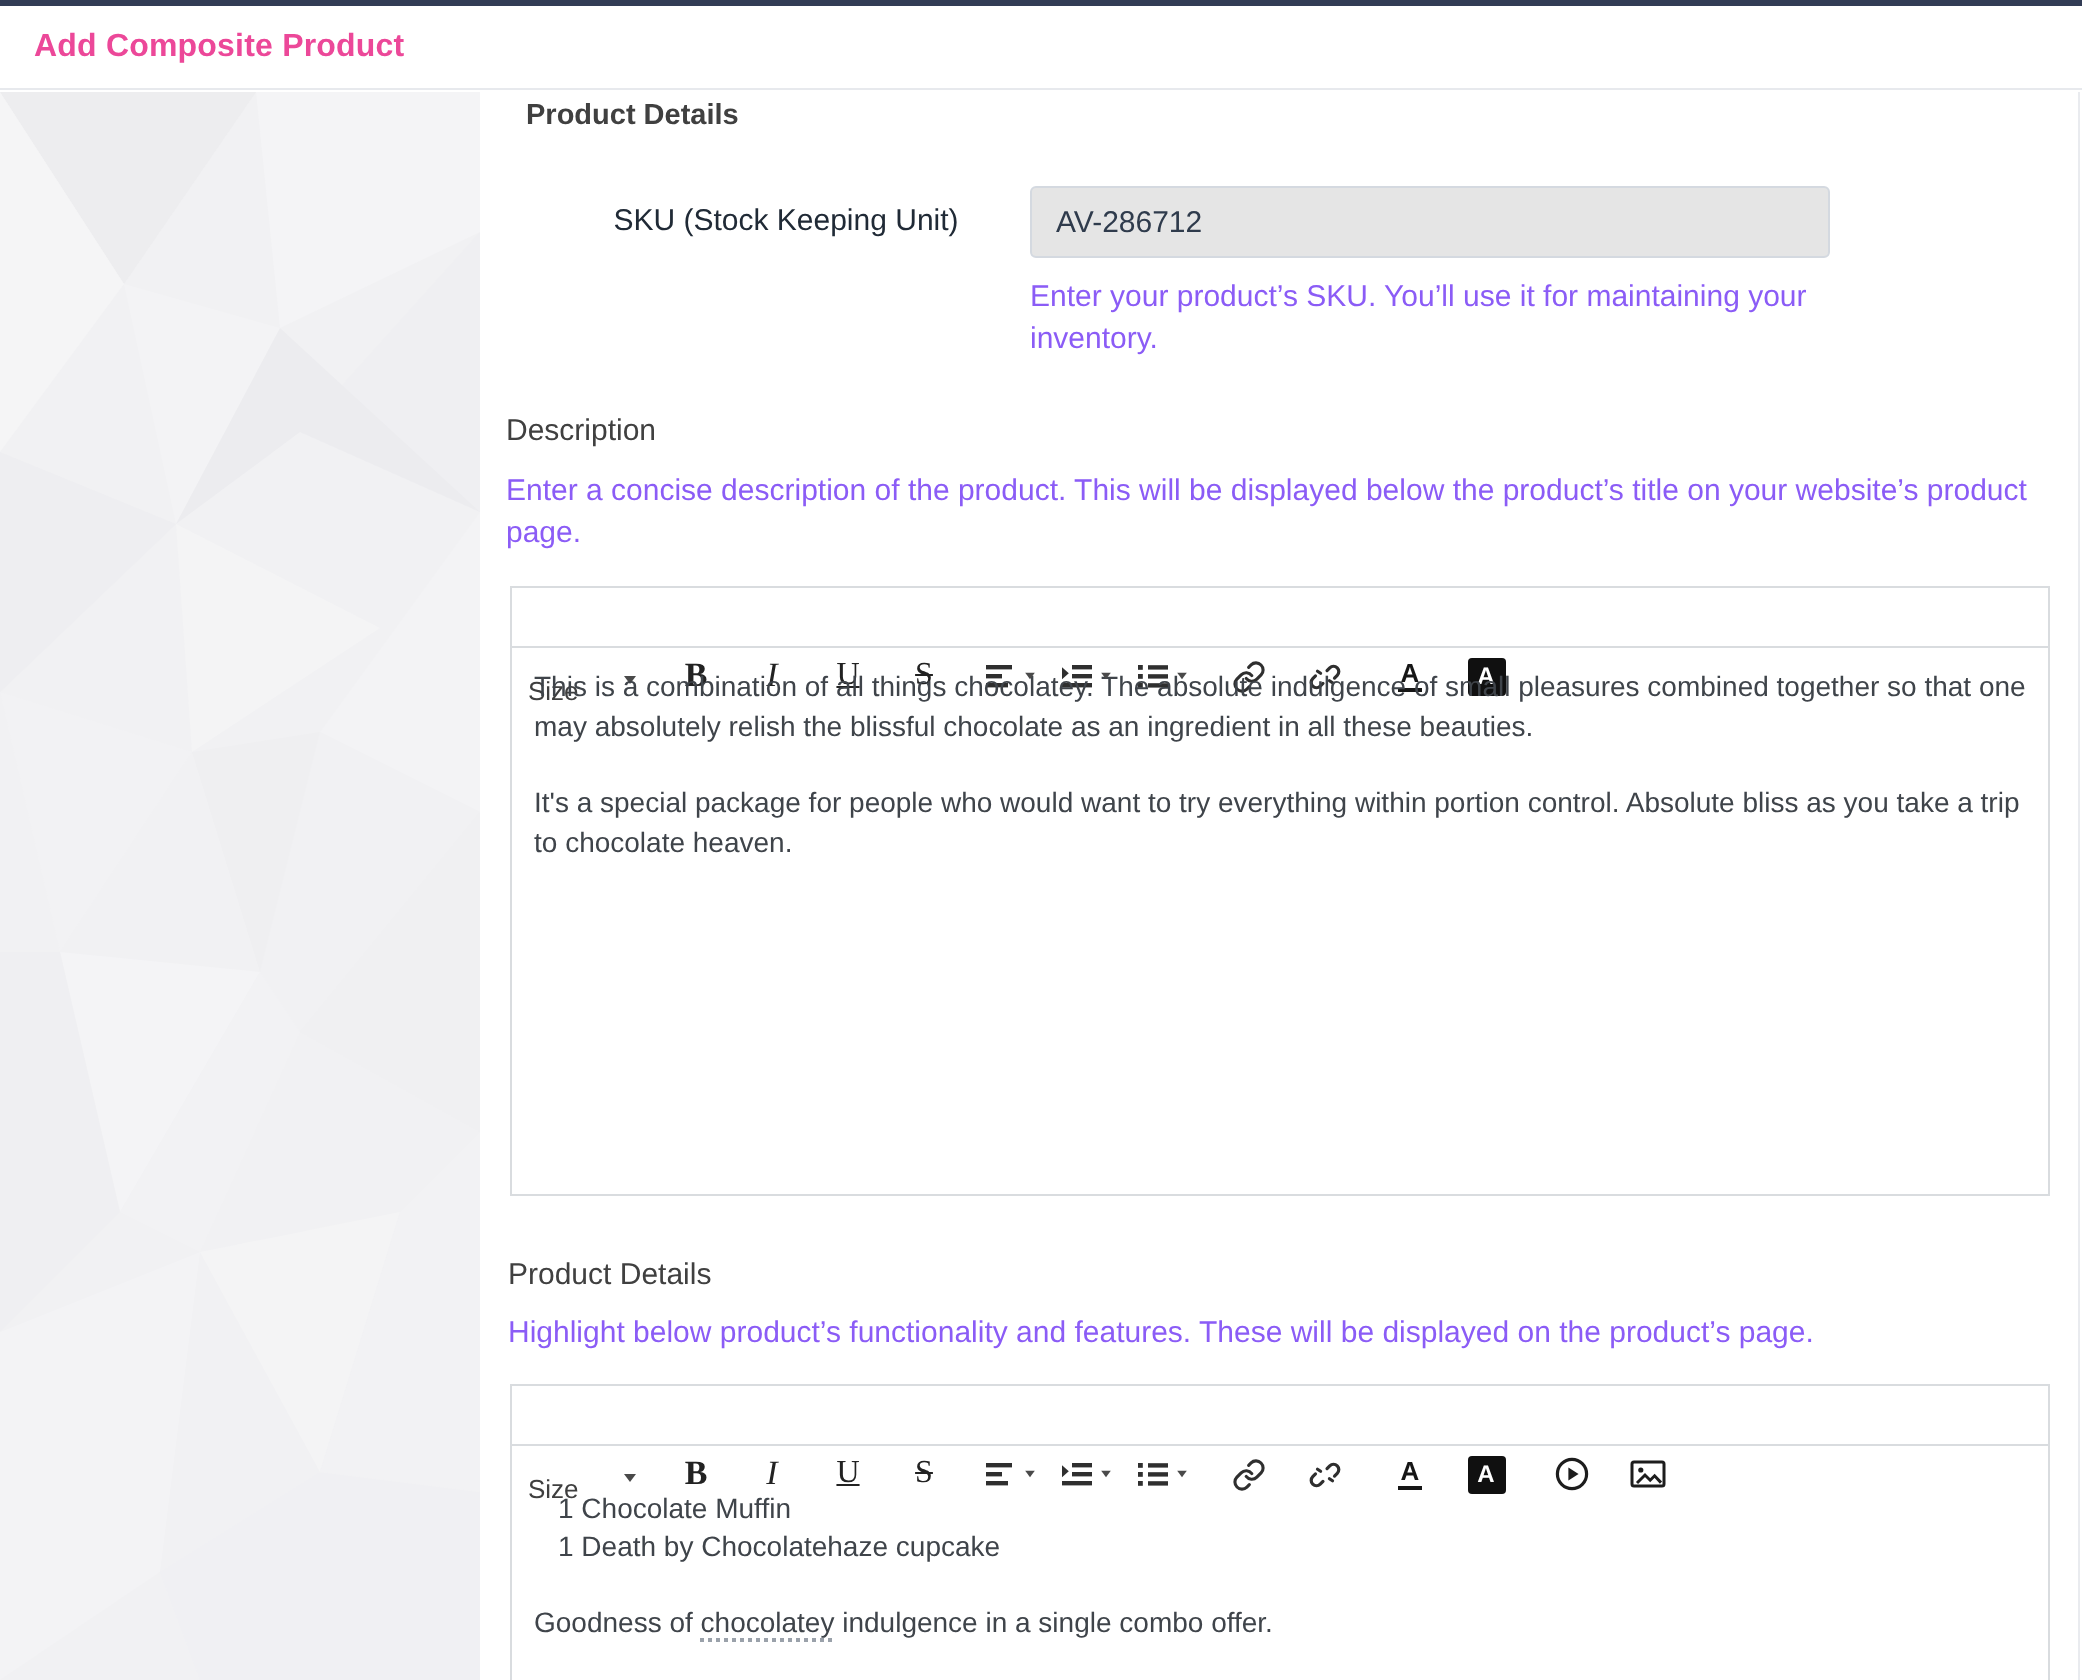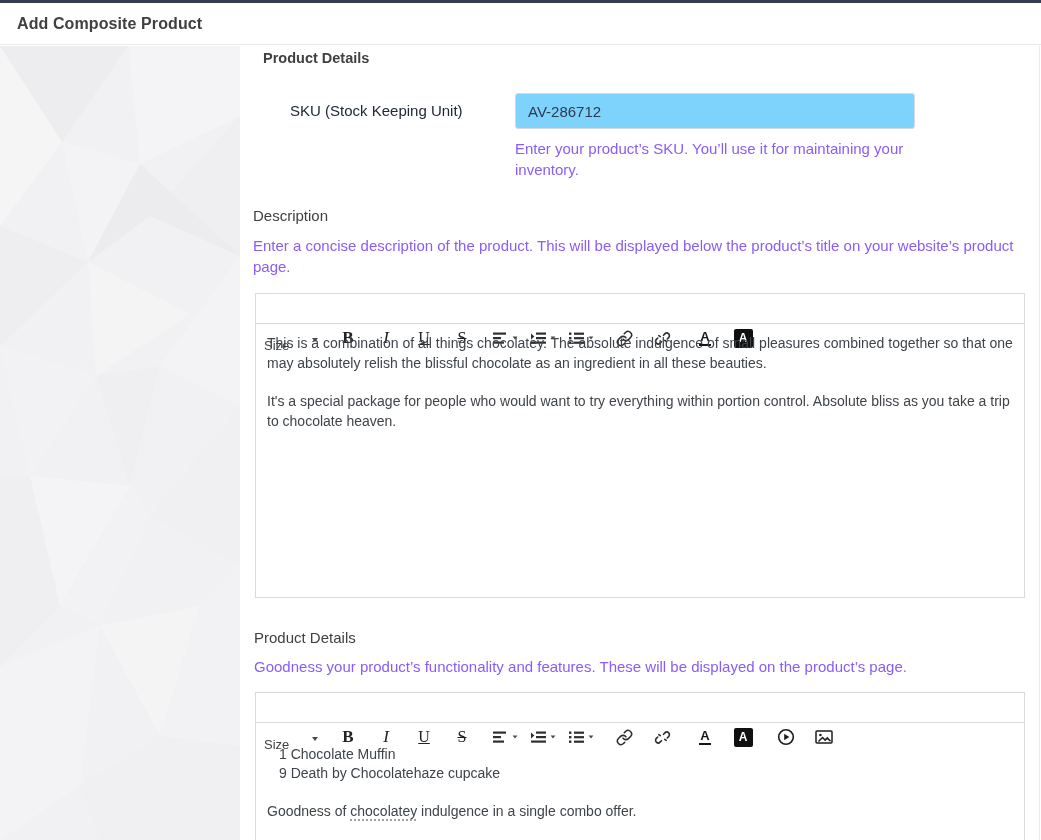--- a/index.html
+++ b/index.html
@@ -2,36 +2,36 @@
 <html><head>
 <meta charset="utf-8">
 <style>
   * { margin:0; padding:0; box-sizing:border-box; }
   html,body { width:1041px; height:840px; overflow:hidden; background:#fff;
     font-family:"Liberation Sans", sans-serif; }
 
   .topbar { position:absolute; left:0; top:0; width:1041px; height:3px; background:#323c55; }
   .appheader { position:absolute; left:0; top:3px; width:1041px; height:42px; background:#fff;
     border-bottom:1px solid #e7e9ed; display:flex; align-items:center; padding-left:17px; }
-  .appheader h1 { font-size:16px; font-weight:700; color:#404040; letter-spacing:.1px; }
+  .appheader h1 { font-size:16px; font-weight:700; color:#ec4899; letter-spacing:.1px; }
 
   .sidebar { position:absolute; left:0; top:46px; width:240px; height:794px; background:#f1f1f3; overflow:hidden; }
   .sidebar svg { display:block; }
 
   .panel { position:absolute; left:240px; top:46px; width:800px; height:794px; background:#fff;
     border-right:1px solid #e9ebef; overflow:hidden; }
 
   .sec-title { position:absolute; font-size:14.5px; font-weight:600; color:#404040; }
   .help { position:absolute; font-size:15px; line-height:21px; color:#8b5cf6; }
 
-  .sku-label { position:absolute; left:50px; top:56px; width:206px; text-align:left;
+  .sku-label { position:absolute; left:50px; top:56px; width:206px; text-align:center;
     font-size:15px; color:#202a36; }
   .sku-input { position:absolute; left:275px; top:47px; width:400px; height:36px;
     border:1px solid #d4d9e0; border-radius:3px; padding:11px 12px; font-size:15px; color:#2f3b4c;
-    font-family:"Liberation Sans", sans-serif; background:#7dd3fc; outline:none; }
+    font-family:"Liberation Sans", sans-serif; background:#e5e5e5; outline:none; }
 
   .editor { position:absolute; width:770px; background:#fff; }
   .toolbar { display:flex; align-items:stretch; height:31px; border:1px solid #d9dcdf; background:#fff; }
   .tb-group { display:flex; align-items:flex-start; border-right:1px solid #e6e6e8; padding:0 2px;margin-top:44px; }
   .tb-group.fill { flex:1; border-right:none; }
   .tb-size { width:71px; padding:0 8px; justify-content:space-between; cursor:pointer; }
   .tb-size .lbl { font-size:13px; color:#3f3f3f; }
   .caret { width:0; height:0; border-left:3.5px solid transparent; border-right:3.5px solid transparent;
     border-top:4.5px solid #4a4a4a; display:inline-block; }
   .tb-btn { width:38px; height:100%; display:flex; align-items:center; justify-content:center;
@@ -184,21 +184,21 @@
       </div>
       <div class="tb-group fill"></div>
     </div>
     <div class="ed-content">
       <p>This is a combination of all things chocolatey. The absolute indulgence of small pleasures combined together so that one may absolutely relish the blissful chocolate as an ingredient in all these beauties.</p>
       <p>It's a special package for people who would want to try everything within portion control. Absolute bliss as you take a trip to chocolate heaven.</p>
     </div>
   </div>
 
   <div class="sec-title" style="left:14px; top:583px; font-weight:500; font-size:15px;">Product Details</div>
-  <div class="help" style="left:14px; top:610px; width:776px;">Goodness your product’s functionality and features. These will be displayed on the product’s page.</div>
+  <div class="help" style="left:14px; top:610px; width:776px;">Highlight below product’s functionality and features. These will be displayed on the product’s page.</div>
 
   <div class="editor" id="editor2" style="left:15px; top:646px;">
     <div class="toolbar">
       <div class="tb-group tb-size">
         <span class="lbl">Size</span>
         <span class="caret"></span>
       </div>
       <div class="tb-group">
         <button class="tb-btn">
             <span class="glyph-b">B</span>
@@ -286,21 +286,21 @@
               <circle cx="5.4" cy="6" r="1.3" fill="#1d1d1d"></circle>
               <path d="M3.5 12.5l4-4 2.6 2.6 2.2-2.2 3.2 3.4" fill="none" stroke="#1d1d1d" stroke-width="1.5"></path>
             </svg>
         </button>
       </div>
       <div class="tb-group fill"></div>
     </div>
     <div class="ed-content" style="line-height:19px;">
       <p style="margin:12px;">
         <span class="line">1 Chocolate Muffin</span>
-        <span class="line"><span>9 Death by </span><span class="sp-red">Chocolatehaze</span><span> cupcake</span></span>
+        <span class="line"><span>1 Death by </span><span class="sp-red">Chocolatehaze</span><span> cupcake</span></span>
       </p>
       <p style="margin:19px 0 0 0;">
         <span class="line"><span>Goodness of </span><span class="sp-gray">chocolatey</span><span> indulgence in a single combo offer.</span></span>
       </p>
     </div>
   </div>
 
 </main>
 
 </body></html>

